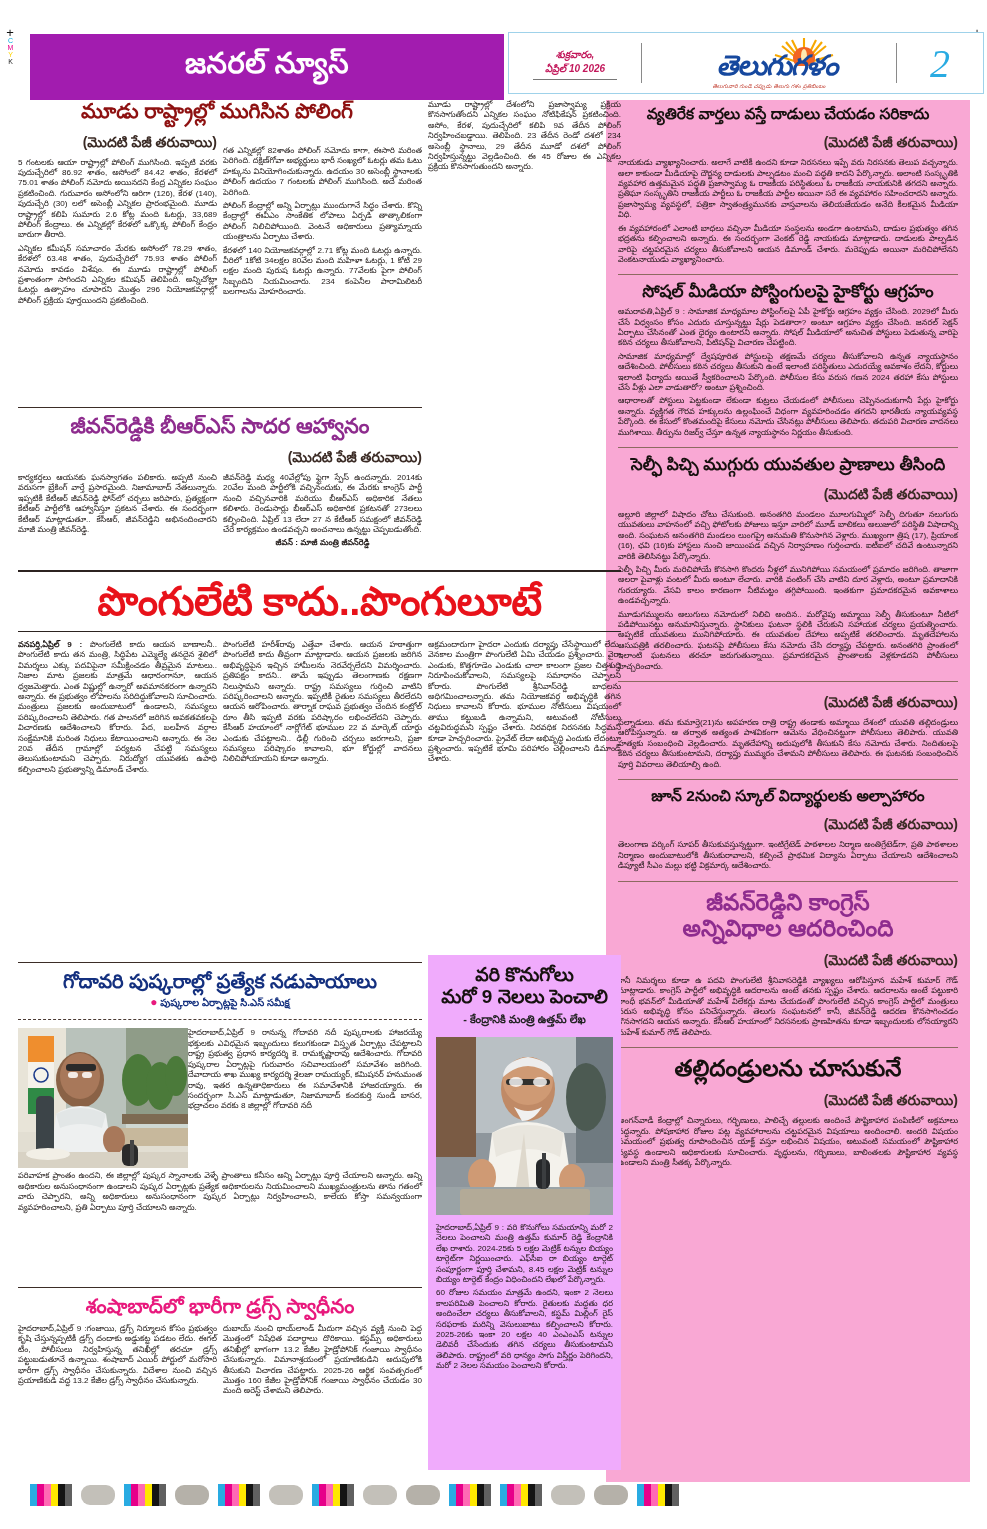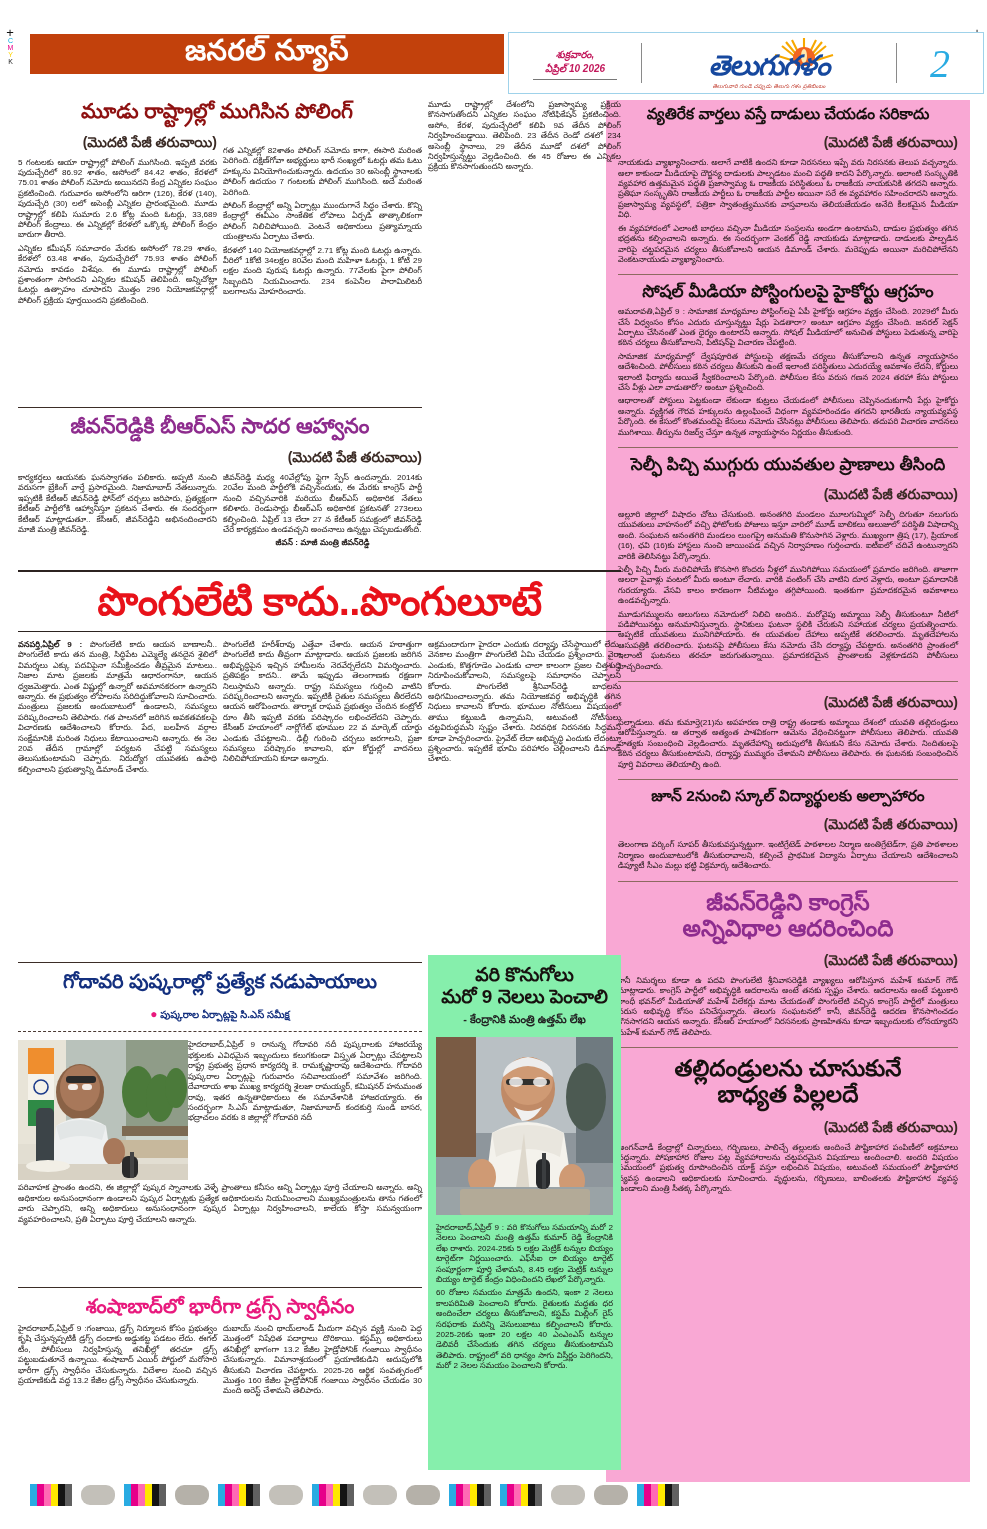--- a/index.html
+++ b/index.html
@@ -19,22 +19,22 @@
   .regmark.left { left: 3px; }
   .regmark.right { right: 3px; }
   .regmark .plus { font-size: 13px; color:#111; line-height: 9px; }
   .regmark .cmykletters { font-size: 7px; letter-spacing: 0px; line-height: 8px;
      writing-mode: vertical-rl; text-orientation: upright; }
   .cl-c { color:#00a9e0; } .cl-m { color:#e6008a; } .cl-y { color:#ffd400; } .cl-k { color:#222; }
 
   
   .masthead-row { position: absolute; left: 30px; top: 34px; right: 26px; height: 58px; }
   .blue-banner {
-    position: absolute; left: 0; top: 0; width: 474px; height: 40px;
-    background: #c2410c; display: flex; align-items: center; justify-content: center;
+    position: absolute; left: 0; top: 0; width: 474px; height: 66px;
+    background: #a21caf; display: flex; align-items: center; justify-content: center;
   }
   .blue-banner .sect {
     color: #ffffff; font-size: 29px; font-weight: bold;
     font-family: "Liberation Sans", sans-serif; letter-spacing: .5px;
   }
   .masthead-box {
     position: absolute; left: 478px; top: -2px; width: 476px; height: 62px;
     border: 1px solid #9fd2ea; background: #fff; display: flex; align-items: center; font-style: italic;
   }
   .md-date {
@@ -42,21 +42,21 @@
     line-height: 14px; font-weight: bold; border-bottom: 0;
     position: relative; padding-bottom: 3px;
   }
   .md-date .u { position:absolute; left:24px; right:24px; bottom:-1px; height:1px; background:#777; }
   .md-sep { width: 1px; height: 40px; background: #8a8a8a; }
   .md-logo { flex: 1; display:flex; align-items:center; justify-content:center; position: relative; }
   .logo-wrap { position: relative; width: 210px; height: 54px; }
   .sunburst { position:absolute; left:108px; top:0px; width:64px; height:30px; overflow:hidden; }
   .sunburst svg { display:block; }
   .logo-text {
-    position: absolute; left: 0; top: 14px; width: 210px; text-align: center;
+    position: absolute; left: 8px; top: 14px; width: 210px; text-align: center;
     font-size: 28px; font-weight: bold; color: #16489e; letter-spacing: -1px;
     font-family: "Liberation Sans", sans-serif;
   }
   .logo-tag {
     position:absolute; left:0; bottom:-1px; width:210px; text-align:center;
     font-size:5.5px; color:#c0392b; letter-spacing:.2px;
   }
   .md-pageno {
     width: 86px; text-align: center; color: #29abe2; font-size: 40px;
     font-weight: normal; font-family: "Liberation Serif", serif;
@@ -84,21 +84,21 @@
   .hl-purple  { color: #8e2c8e; }
   .hl-red     { color: #e8121a; }
   .hl-pink    { color: #e8197d; }
   .hl-blue    { color: #14307f; }
   .hl-black   { color: #17110f; }
 
   .byline {
     text-align: right; font-size: 14px; color: #3a2a24; margin: 12px 0 4px;
     font-weight: bold;
   }
-  .subhead { text-align:center; font-size:10px; color:#14307f; font-weight:bold; margin-top:16px;}
+  .subhead { text-align:center; font-size:10px; color:#14307f; font-weight:bold; margin-top:4px;}
   .subhead .dot { color:#e8197d; font-size:12px; }
   .attrib { text-align:center; font-size:11px; color:#222; font-weight:bold; margin-top:6px;}
 
   p.body {
     font-size: 8.1px; line-height: 10.4px; text-align: justify;
     color: #1b1412; margin-bottom: 3px; word-spacing: .2px;
     font-family: "Liberation Sans", sans-serif;
   }
   .lead { font-weight: bold; }
 
@@ -110,21 +110,21 @@
   .bigband { position: absolute; left: 0; top: 470px; width: 603px; }
   .bigband .topline { border-top: 2.2px solid #2c2320; margin-bottom: 8px; }
   .bigband .hl { font-size: 40px; letter-spacing: -0.5px; }
   .bigband .botline { border-top: 1.6px solid #2c2320; margin-top: 9px; }
 
   
   .photo { position: relative; overflow: hidden; background: #b9c3c7; }
   .photo svg { display: block; }
 
   
-  .yellowbox { background: #86efac; padding: 10px 8px 4px; }
+  .yellowbox { background: #f0abfc; padding: 10px 8px 4px; }
 
   
   .colorbar { position: absolute; left: 30px; bottom: 22px; width: 930px; height: 24px;
     display: flex; align-items: center; gap: 0; }
   .cb-group { display: flex; height: 22px; margin-right: 9px; }
   .cb-group span { display: block; width: 7px; height: 22px; }
   .cb-pill { width: 34px; height: 20px; border-radius: 9px; background: #c3c0b9; margin-right: 9px; }
   .cb-pill.d { background:#b5b1a9; }
 </style>
 </head>
@@ -224,21 +224,20 @@
       <div>
         <div class="hl hl-purple" style="font-size:23px;">జీవన్‌రెడ్డిని కాంగ్రెస్</div>
         <div class="hl hl-purple" style="font-size:23px;margin-top:2px;">అన్నివిధాల ఆదరించింది</div>
         <div class="byline">(మొదటి పేజీ తరువాయి)</div>
         <p class="body">కానీ నిమర్శలు కూడా ఉ పదవి పొంగులేటి శ్రీనివాసరెడ్డికి వ్యాఖ్యలు ఆరోపిస్తూన మహేశ్ కుమార్ గౌడ్ మాట్లాడారు. కాంగ్రెస్ పార్టీలో అభివృద్ధికి ఆదరాలను అంటే తనకు స్పష్టం చేశారు. ఆదరాలను అంటే పట్టుకారి గాంధీ భవన్‌లో మీడియాతో మహేశ్ విలేకర్లు మాట చేయడంతో పొంగులేటి వచ్చిన కాంగ్రెస్ పార్టీలో మంత్రులు వరుస అభివృద్ధి కోసం పనిచేస్తున్నారు. తెలుగు సంఘటనలో కానీ, జీవన్‌రెడ్డి ఆదరణ కొనసాగించడం కొనసాగదని ఆయన అన్నారు. కేసీఆర్ హయాంలో నిరసనలకు ప్రాణహితను కూడా ఇబ్బందులకు లోనయ్యారని మహేశ్ కుమార్ గౌడ్ తెలిపారు.</p>
       </div>
       <hr class="rp">
 
       <div>
         <div class="hl hl-black" style="font-size:23px;">తల్లిదండ్రులను చూసుకునే</div>
-        <div class="hl hl-black" style="font-size:23px;margin-top:2px;">బాధ్యత పిల్లలదే</div>
         <div class="byline">(మొదటి పేజీ తరువాయి)</div>
         <p class="body">అంగన్‌వాడీ కేంద్రాల్లో చిన్నారులు, గర్భిణులు, పాలిచ్చే తల్లులకు అందించే పౌష్టికాహార పంపిణీలో అక్రమాలు వద్దన్నారు. పోషకాహార రోజుల పట్ల వ్యవహారాలను చట్టపరమైన విషయాలు అందించాలి. అందరి విషయం సమయంలో ప్రభుత్వ రూపొందించిన యాక్ట్ వస్తూ లభించిన విషయం, అటువంటి సమయంలో పౌష్టికాహార వ్యవస్థ ఉండాలని అధికారులకు సూచించారు. వృద్ధులను, గర్భిణులు, బాలింతలకు పౌష్టికాహార వ్యవస్థ ఉండాలని మంత్రి సీతక్క పేర్కొన్నారు.</p>
       </div>
     </div>
   </div>
 
   <div class="content">
 
     <div class="col colA" style="height:360px;">
       <div class="hl hl-darkred" style="font-size:20.5px;width:398px;">మూడు రాష్ట్రాల్లో ముగిసిన పోలింగ్</div>

